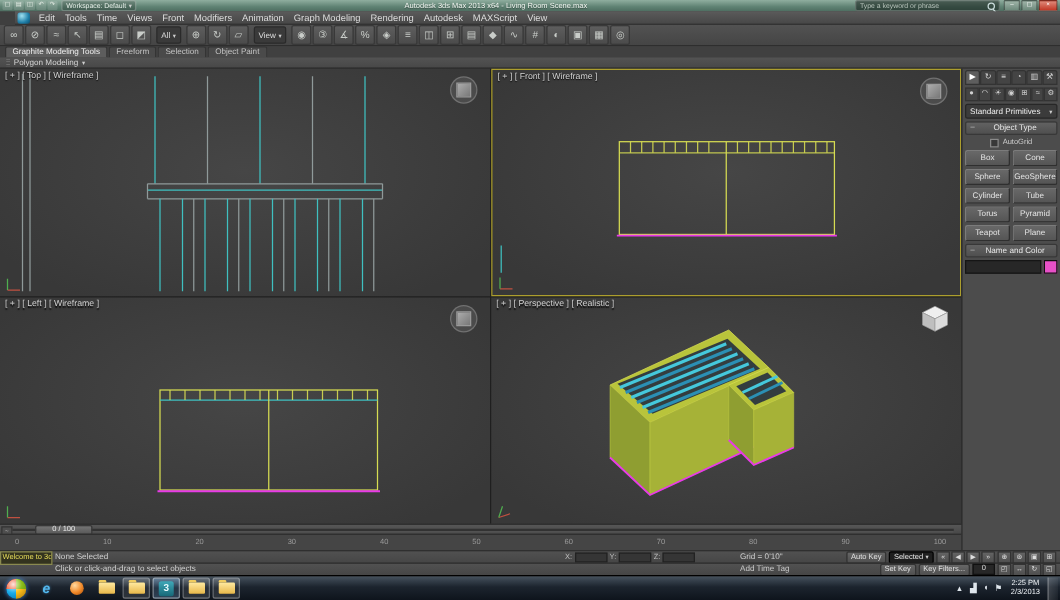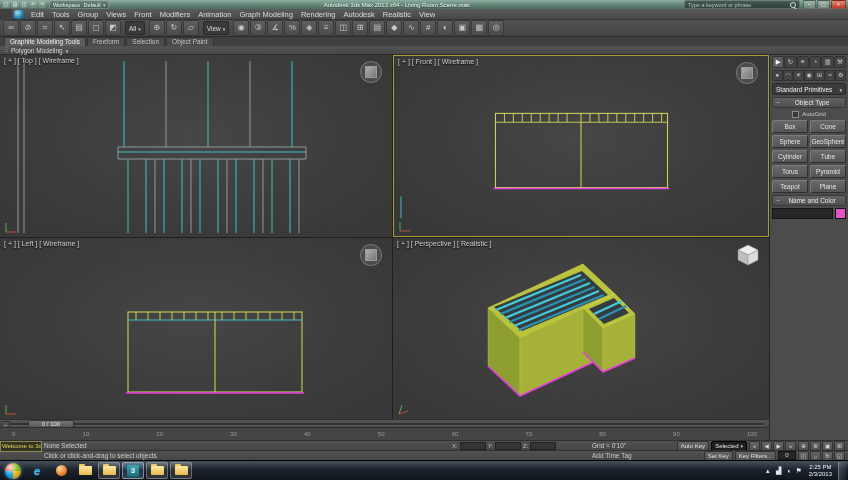--- a/index.html
+++ b/index.html
@@ -202,29 +202,29 @@
       <span class="wb close">×</span>
     </div>
   </div>
 
   <div class="menubar">
     <span class="applogo"></span>
     <div style="display:flex">
 
     <span class="menu-item">Edit</span>
         <span class="menu-item">Tools</span>
-        <span class="menu-item">Group</span>
+        <span class="menu-item">Time</span>
         <span class="menu-item">Views</span>
         <span class="menu-item">Front</span>
         <span class="menu-item">Modifiers</span>
         <span class="menu-item">Animation</span>
         <span class="menu-item">Graph Modeling</span>
         <span class="menu-item">Rendering</span>
         <span class="menu-item">Autodesk</span>
-        <span class="menu-item">Realistic</span>
+        <span class="menu-item">MAXScript</span>
         <span class="menu-item">View</span>
       </div>
   </div>
 
   <div class="toolbar">
     <div class="tbgrp">
 
     <span class="tbi">∞</span>
         <span class="tbi">⊘</span>
         <span class="tbi">≈</span>

